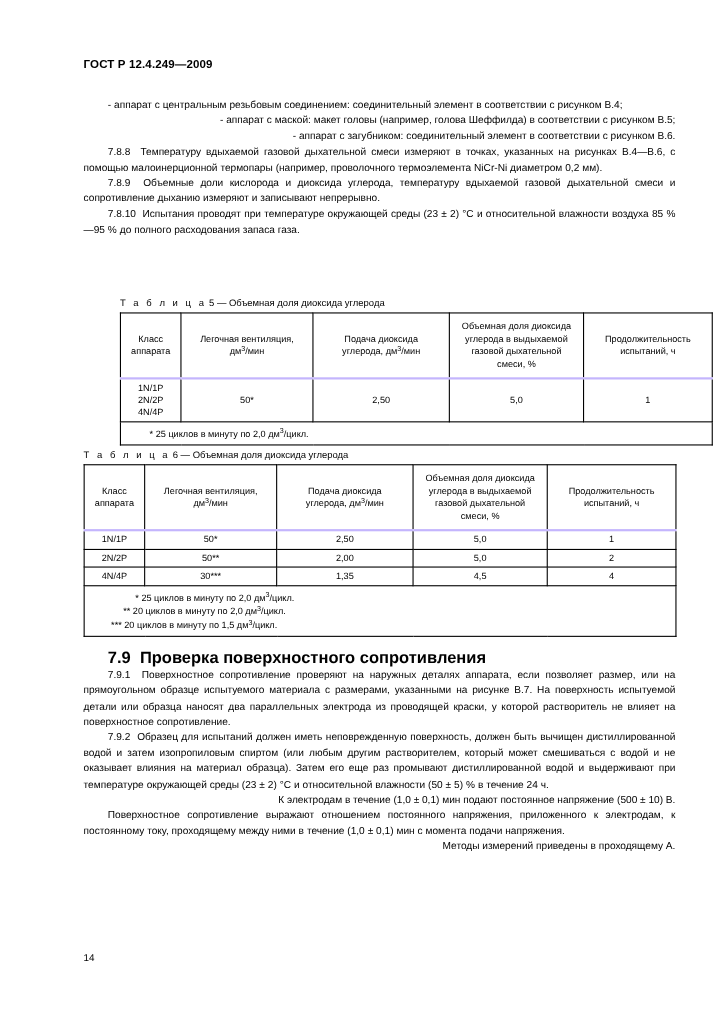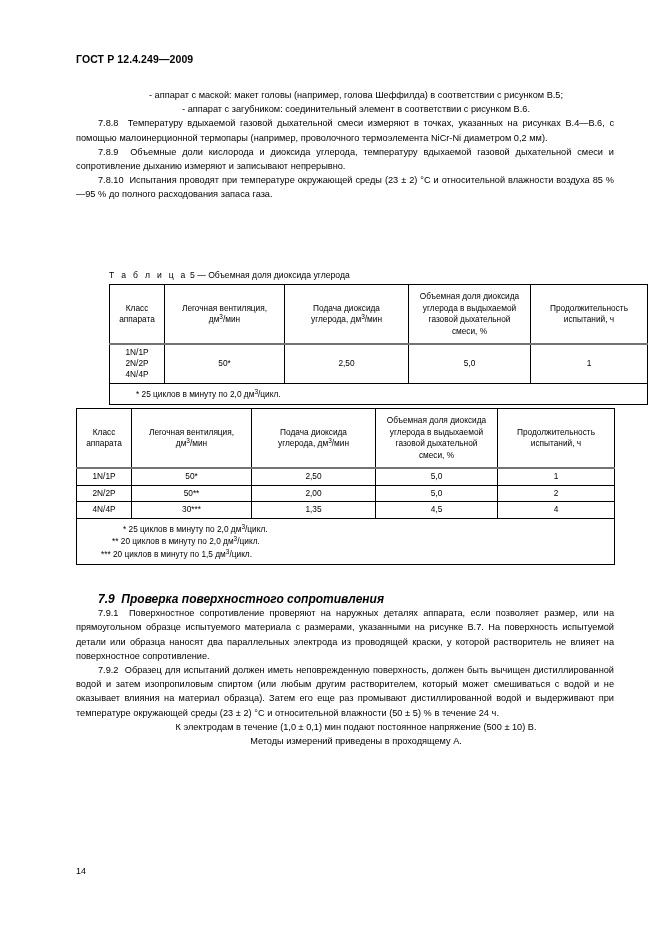--- a/index.html
+++ b/index.html
@@ -40,31 +40,30 @@
     line-height: 14.2px;
     text-align: justify;
     text-justify: inter-word;
     text-indent: 22px;
     word-spacing: 0.1px;
   }
   p.nj {
     margin: 0;
     font-size: 9.2px;
     line-height: 14.2px;
-    text-align: center;
+    text-align: right;
     text-indent: 22px;
   }
   sup { font-size: 6.5px; vertical-align: 3px; line-height: 0; }
   .sect-title {
     margin: 0;
-    font-size: 12px;
+    font-size: 15px;
     font-weight: bold;
     text-indent: 22px;
     line-height: 14.2px;
-    font-style: italic;
   }
 
   
   .tbl-cap {
     font-size: 8.6px;
     margin: 0 0 4px 0;
     white-space: nowrap;
   }
   .tbl-cap .sp { letter-spacing: 2.3px; }
   table.gost {
@@ -74,21 +73,21 @@
     font-size: 8.3px;
   }
   table.gost td {
     border: 1px solid #000;
     text-align: center;
     vertical-align: middle;
     padding: 2px 2px;
     line-height: 11.5px;
   }
   table.gost td.head {
-    border-bottom: 2px solid #737373;
+    border-bottom: 2px solid #c4b5fd;
     padding: 6px 3px 6px 3px;
   }
   table.gost tr.hrow td { height: 56px; }
   table.gost td.cls { line-height: 11.2px; }
   table.gost td.note {
     text-align: left;
     padding: 4px 4px 4px 26px;
     border-top: 1px solid #000;
     line-height: 12.6px;
   }
@@ -110,20 +109,21 @@
   .lower { position: absolute; left: 76px; top: 592px; width: 538px; }
 </style>
 </head>
 <body>
 
 <div class="page">
 
   <div class="hdr">ГОСТ Р 12.4.249—2009</div>
 
   <div class="body-col">
+    <p class="j">- аппарат с центральным резьбовым соединением: соединительный элемент в соответствии с рисунком В.4;</p>
     <p class="nj">- аппарат с маской: макет головы (например, голова Шеффилда) в соответствии с рисунком В.5;</p>
     <p class="nj">- аппарат с загубником: соединительный элемент в соответствии с рисунком В.6.</p>
     <p class="j"><span>7.8.8</span><span>&nbsp; </span><span>Температуру вдыхаемой газовой дыхательной смеси измеряют в точках, указанных на рисунках В.4—В.6, с помощью малоинерционной термопары (например, проволочного термоэлемента NiCr-Ni диаметром 0,2 мм).</span></p>
     <p class="j"><span>7.8.9</span><span>&nbsp; </span><span>Объемные доли кислорода и диоксида углерода, температуру вдыхаемой газовой дыхательной смеси и сопротивление дыханию измеряют и записывают непрерывно.</span></p>
     <p class="j"><span>7.8.10</span><span>&nbsp; </span><span>Испытания проводят при температуре окружающей среды (23 ± 2) °С и относительной влажности воздуха 85 %—95 % до полного расходования запаса газа.</span></p>
   </div>
 
   <div class="t5-wrap">
     <div class="tbl-cap"><span class="sp">Т а б л и ц а</span><span>&nbsp;</span><span class="sp">5</span><span>— Объемная доля диоксида углерода</span></div>
 
@@ -172,20 +172,21 @@
         <td>1</td>
       </tr>
       <tr>
         <td class="note" colspan="5"><span>*</span><span> 25 циклов в минуту по 2,0 дм</span><sup>3</sup><span>/цикл.</span></td>
       </tr>
     </tbody>
       </table>
   </div>
 
   <div class="t6-wrap">
+    <div class="tbl-cap"><span class="sp">Т а б л и ц а</span><span>&nbsp;</span><span class="sp">6</span><span>— Объемная доля диоксида углерода</span></div>
 
     <table class="gost">
       <colgroup>
         <col class="c1">
           <col class="c2">
           <col class="c3">
           <col class="c4">
           <col class="c5">
       </colgroup>
       <tbody>
@@ -243,18 +244,19 @@
       </tr>
     </tbody>
       </table>
   </div>
 
   <div class="lower">
     <p class="sect-title"><span>7.9</span><span>&nbsp; </span><span>Проверка поверхностного сопротивления</span></p>
     <p class="j"><span>7.9.1</span><span>&nbsp; </span><span>Поверхностное сопротивление проверяют на наружных деталях аппарата, если позволяет размер, или на прямоугольном образце испытуемого материала с размерами, указанными на рисунке В.7. На поверхность испытуемой детали или образца наносят два параллельных электрода из проводящей краски, у которой растворитель не влияет на поверхностное сопротивление.</span></p>
     <p class="j"><span>7.9.2</span><span>&nbsp; </span><span>Образец для испытаний должен иметь неповрежденную поверхность, должен быть вычищен дистиллированной водой и затем изопропиловым спиртом (или любым другим растворителем, который может смешиваться с водой и не оказывает влияния на материал образца). Затем его еще раз промывают дистиллированной водой и выдерживают при температуре окружающей среды (23 ± 2) °С и относительной влажности (50 ± 5) % в течение 24 ч.</span></p>
     <p class="nj">К электродам в течение (1,0 ± 0,1) мин подают постоянное напряжение (500 ± 10) В.</p>
+    <p class="j">Поверхностное сопротивление выражают отношением постоянного напряжения, приложенного к электродам, к постоянному току, проходящему между ними в течение (1,0 ± 0,1) мин с момента подачи напряжения.</p>
     <p class="nj">Методы измерений приведены в проходящему А.</p>
   </div>
 
   <div class="pagenum">14</div>
 
 </div>
 
 </body></html>

